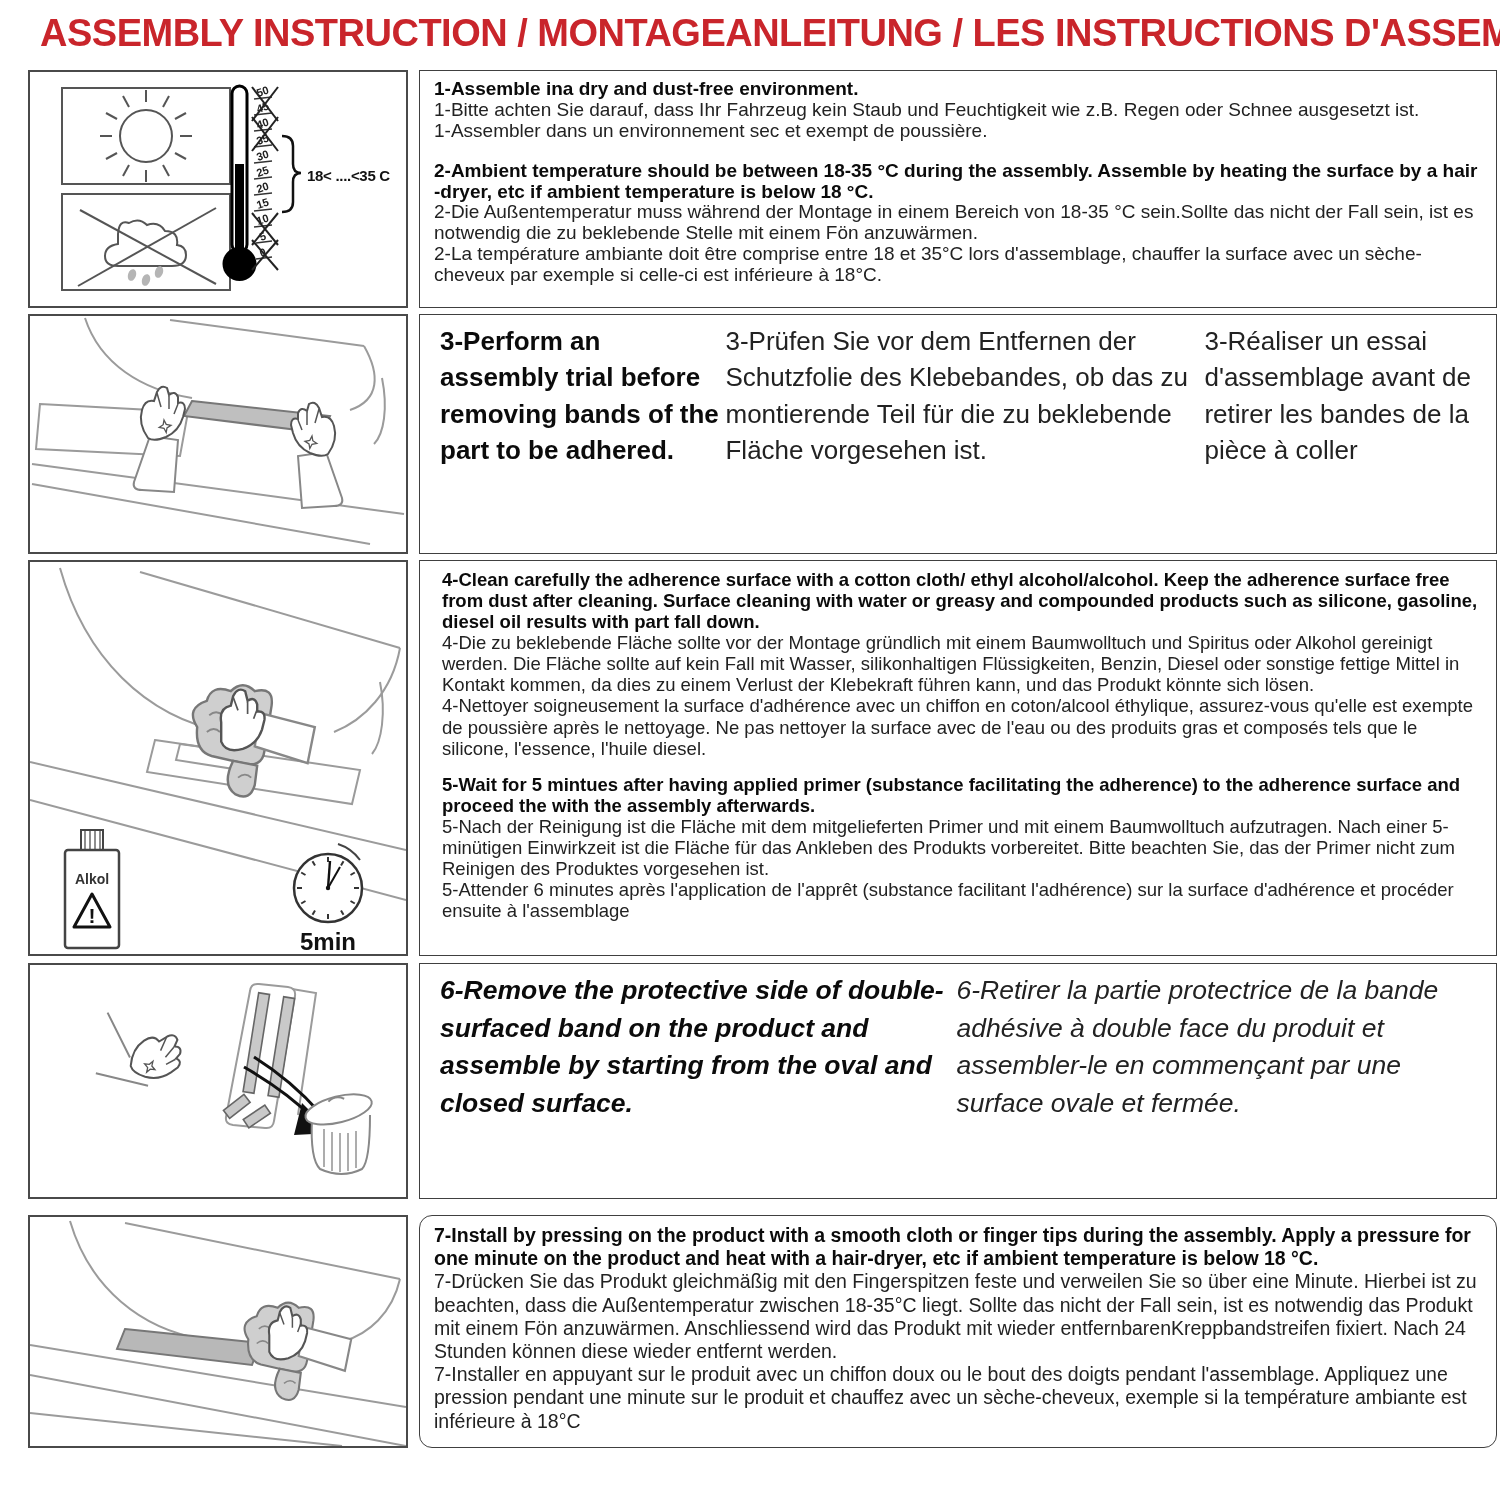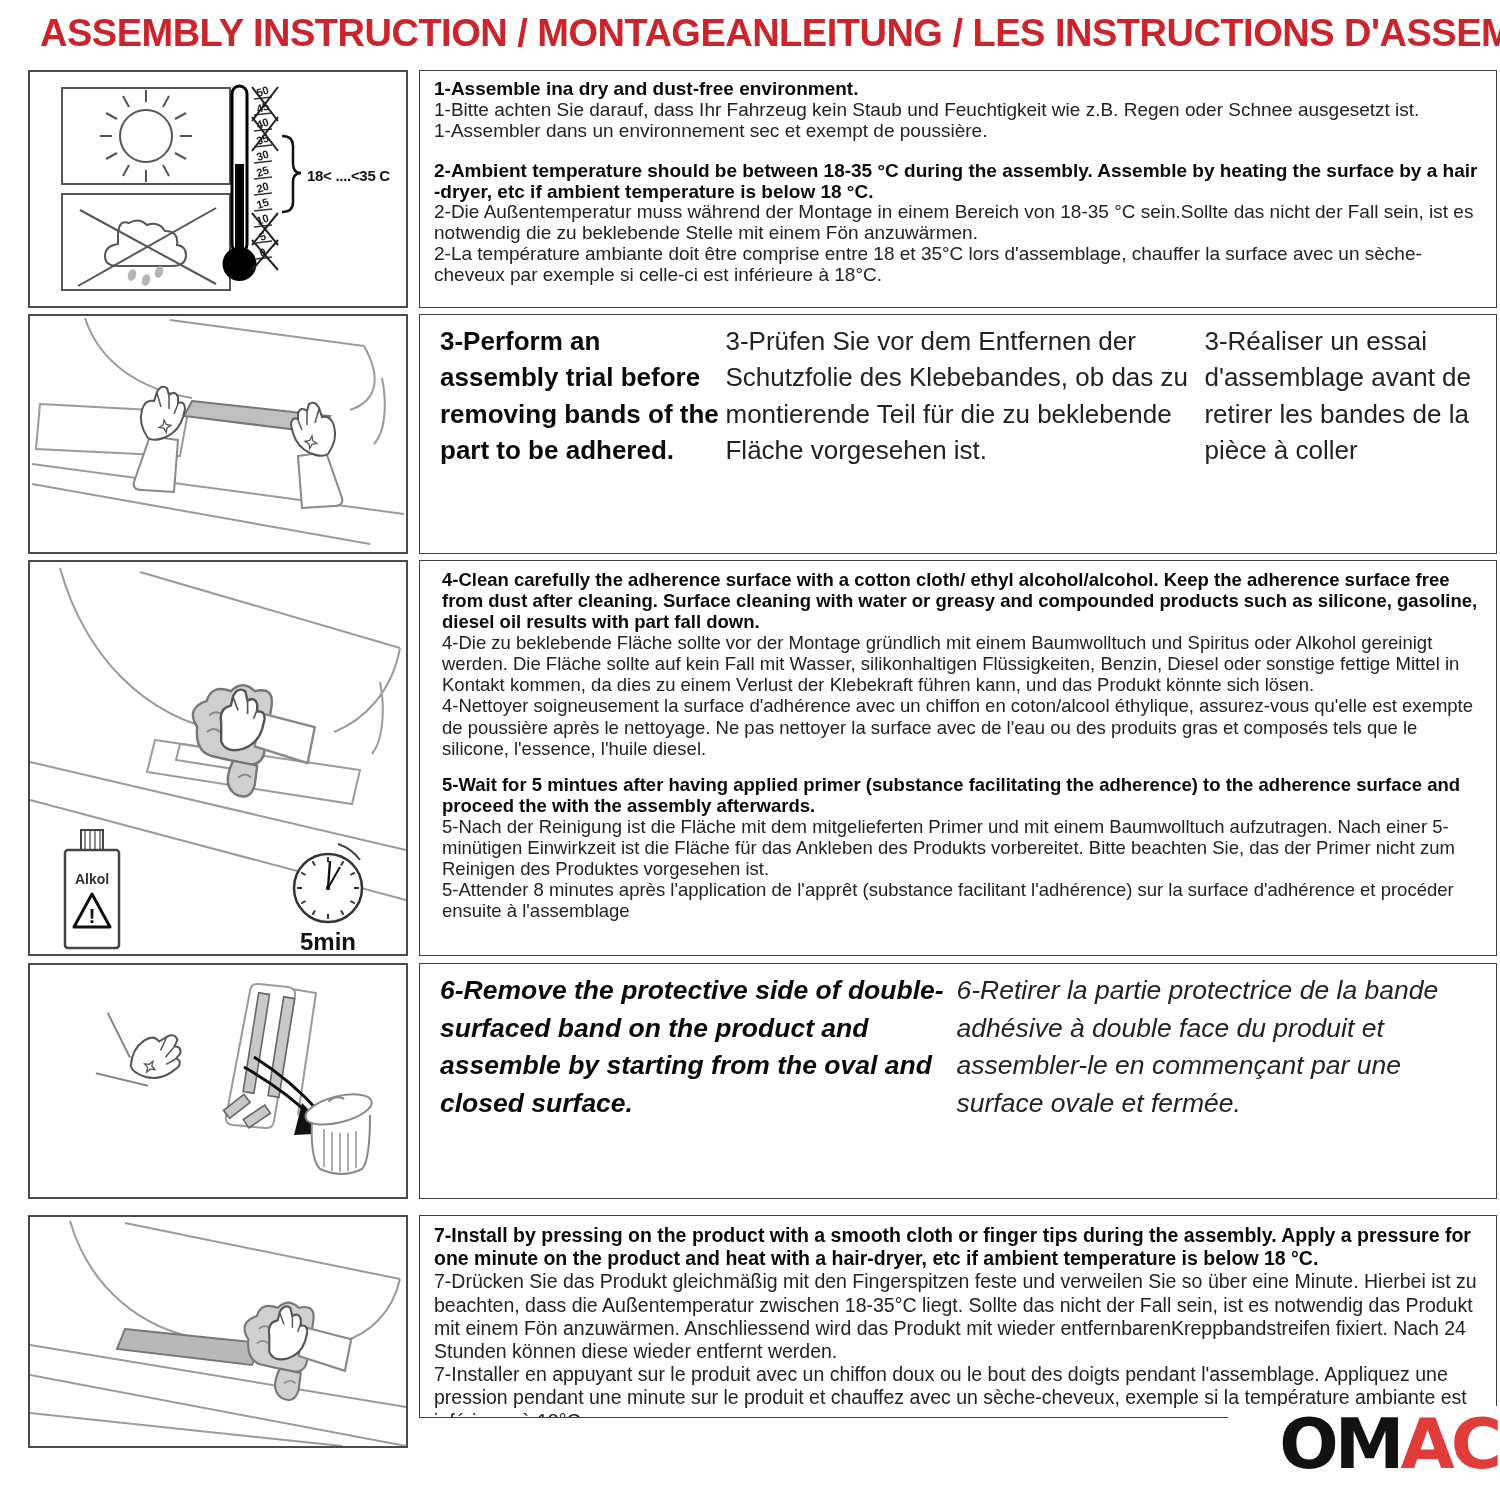--- a/index.html
+++ b/index.html
@@ -200,21 +200,21 @@
         <text x="0" y="62" text-anchor="middle" font-size="24" font-weight="600" fill="#111">5min</text>
       </g>
     </svg>
   </div>
   <div class="txt sz3" style="top:560px;height:396px;padding-left:22px;">
     <p class="b">4-Clean carefully the adherence surface with a cotton cloth/ ethyl alcohol/alcohol. Keep the adherence surface free from dust after cleaning. Surface cleaning with water or greasy and compounded products such as silicone, gasoline, diesel oil results with part fall down.</p>
     <p>4-Die zu beklebende Fläche sollte vor der Montage gründlich mit einem Baumwolltuch und Spiritus oder Alkohol gereinigt werden. Die Fläche sollte auf kein Fall mit Wasser, silikonhaltigen Flüssigkeiten, Benzin, Diesel oder sonstige fettige Mittel in Kontakt kommen, da dies zu einem Verlust der Klebekraft führen kann, und das Produkt könnte sich lösen.</p>
     <p>4-Nettoyer soigneusement la surface d'adhérence avec un chiffon en coton/alcool éthylique, assurez-vous qu'elle est exempte de poussière après le nettoyage. Ne pas nettoyer la surface avec de l'eau ou des produits gras et composés tels que le silicone, l'essence, l'huile diesel.</p>
     <p class="b gap3">5-Wait for 5 mintues after having applied primer (substance facilitating the adherence) to the adherence surface and proceed the with the assembly afterwards.</p>
     <p>5-Nach der Reinigung ist die Fläche mit dem mitgelieferten Primer und mit einem Baumwolltuch aufzutragen. Nach einer 5-minütigen Einwirkzeit ist die Fläche für das Ankleben des Produkts vorbereitet. Bitte beachten Sie, das der Primer nicht zum Reinigen des Produktes vorgesehen ist.</p>
-    <p>5-Attender 8 minutes après l'application de l'apprêt (substance facilitant l'adhérence) sur la surface d'adhérence et procéder ensuite à l'assemblage</p>
+    <p>5-Attender 6 minutes après l'application de l'apprêt (substance facilitant l'adhérence) sur la surface d'adhérence et procéder ensuite à l'assemblage</p>
   </div>
 
   <div class="ill" style="top:963px;height:236px;">
     <svg width="376" height="232" viewBox="0 0 376 232">
       <path d="M262,24 L286,28 L268,150" class="carline"></path>
       <path d="M196,152 L220,26 Q221,18 229,19 L258,22 Q266,23 265,31 L244,156 Q243,164 235,163 L203,160 Q195,159 196,152 Z" class="carline"></path>
       <rect x="-5.5" y="-52" width="11" height="100" fill="#c9c9c9" stroke="#666" stroke-width="1.6" transform="translate(226,80) rotate(9)"></rect>
       <rect x="-5.5" y="-52" width="11" height="100" fill="#c9c9c9" stroke="#666" stroke-width="1.6" transform="translate(251,84) rotate(9)"></rect>
       <rect x="-5" y="-14" width="10" height="26" fill="#c9c9c9" stroke="#666" stroke-width="1.6" transform="translate(206,142) rotate(52)"></rect>
       <rect x="-5" y="-14" width="10" height="26" fill="#c9c9c9" stroke="#666" stroke-width="1.6" transform="translate(226,152) rotate(56)"></rect>
@@ -260,24 +260,20 @@
       <g transform="translate(254,116) scale(1.05)">
         <path d="M-34,6 Q-44,-10 -26,-16 Q-22,-30 -6,-24 Q4,-34 14,-24 Q30,-28 28,-12 L22,26 Q20,40 4,36 L-22,30 Q-36,26 -34,6 Z" fill="#cfcfcf" stroke="#777" stroke-width="2"></path>
         <path d="M-4,34 Q-14,54 -2,62 Q10,68 14,54 L16,38 Z" fill="#cfcfcf" stroke="#777" stroke-width="2"></path>
         <path d="M-24,-4 q6,-5 11,0 M-26,10 q6,-5 11,0 M0,48 q6,-5 11,0" stroke="#888" stroke-width="1.5" fill="none"></path>
         <path d="M18,-6 L64,6 L58,36 L14,22 Z" fill="#fff" stroke="#888" stroke-width="2"></path>
         <path d="M-14,2 Q-16,-10 -6,-12 L-4,-20 Q0,-28 6,-24 L8,-16 Q14,-20 16,-13 L16,-7 Q23,-8 22,0 L20,8 Q16,20 4,24 Q-10,28 -14,18 Z" fill="#fff" stroke="#555" stroke-width="2"></path>
         <path d="M-4,-19 L0,-8 M8,-15 L8,-5 M16,-9 L13,-1" stroke="#555" stroke-width="1.4" fill="none"></path>
       </g>
     </svg>
   </div>
-  <div class="txt sz5" style="top:1215px;height:203px;">
+  <div class="txt sz5" style="top:1215px;height:233px;border-radius:13px;">
     <p class="b">7-Install by pressing on the product with a smooth cloth or finger tips during the assembly. Apply a pressure for one minute on the product and heat with a hair-dryer, etc if ambient temperature is below 18 °C.</p>
     <p>7-Drücken Sie das Produkt gleichmäßig mit den Fingerspitzen feste und verweilen Sie so über eine Minute. Hierbei ist zu beachten, dass die Außentemperatur zwischen 18-35°C liegt. Sollte das nicht der Fall sein, ist es notwendig das Produkt mit einem Fön anzuwärmen. Anschliessend wird das Produkt mit wieder entfernbarenKreppbandstreifen fixiert. Nach 24 Stunden können diese wieder entfernt werden.</p>
     <p>7-Installer en appuyant sur le produit avec un chiffon doux ou le bout des doigts pendant l'assemblage. Appliquez une pression pendant une minute sur le produit et chauffez avec un sèche-cheveux, exemple si la température ambiante est inférieure à 18°C</p>
   </div>
 
-  <div class="logo">
-    <span class="lb">OM</span>
-      <span class="lr">AC</span>
-  </div>
 
 </div>
 
 </body></html>

